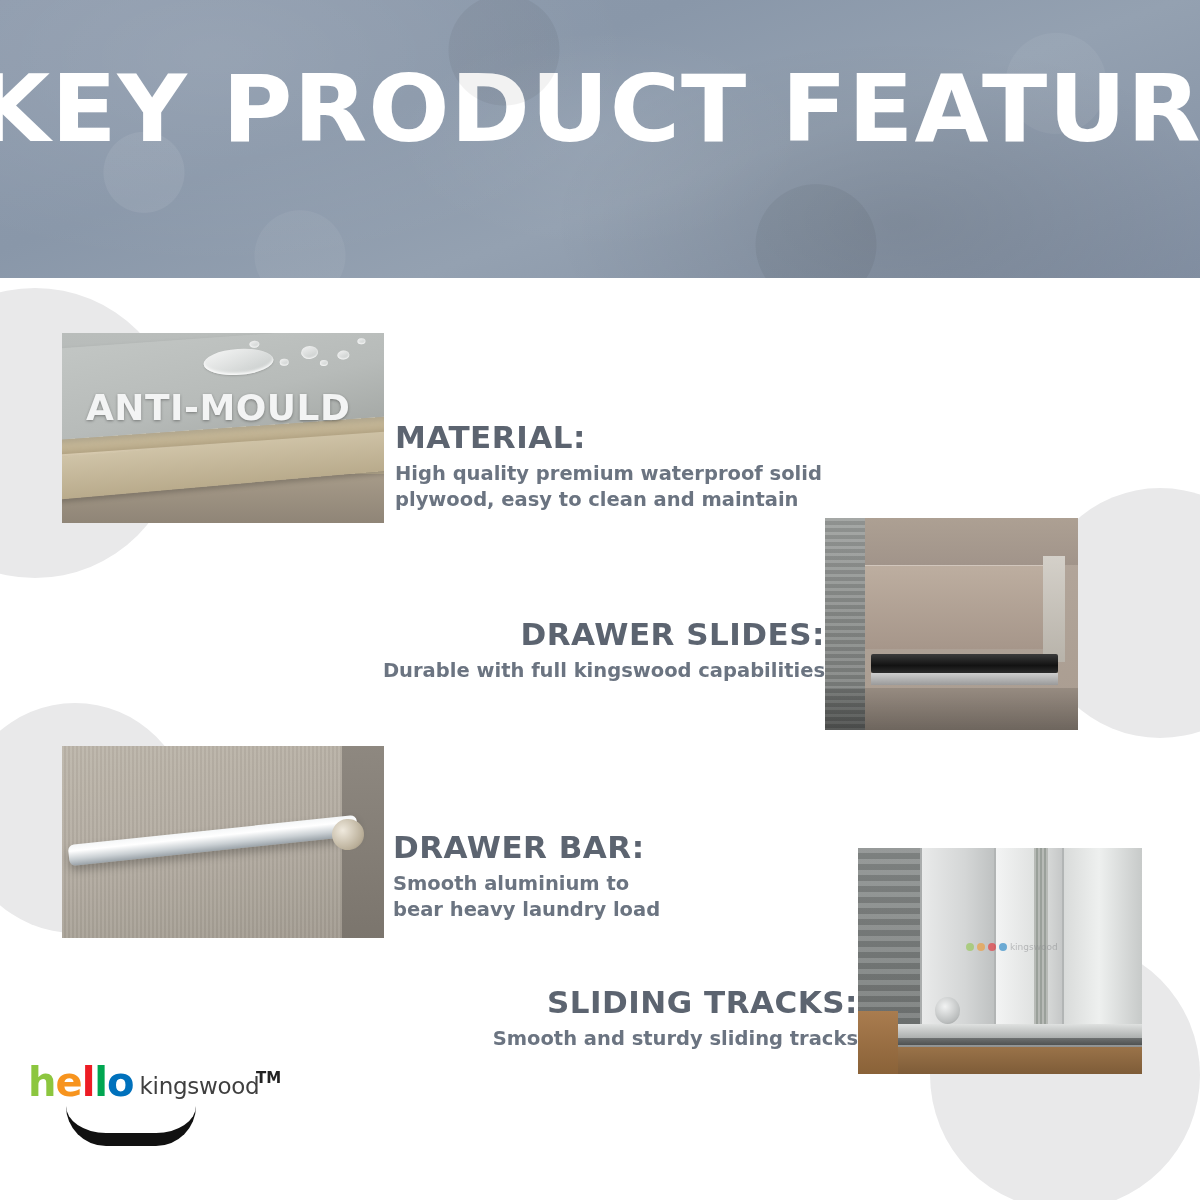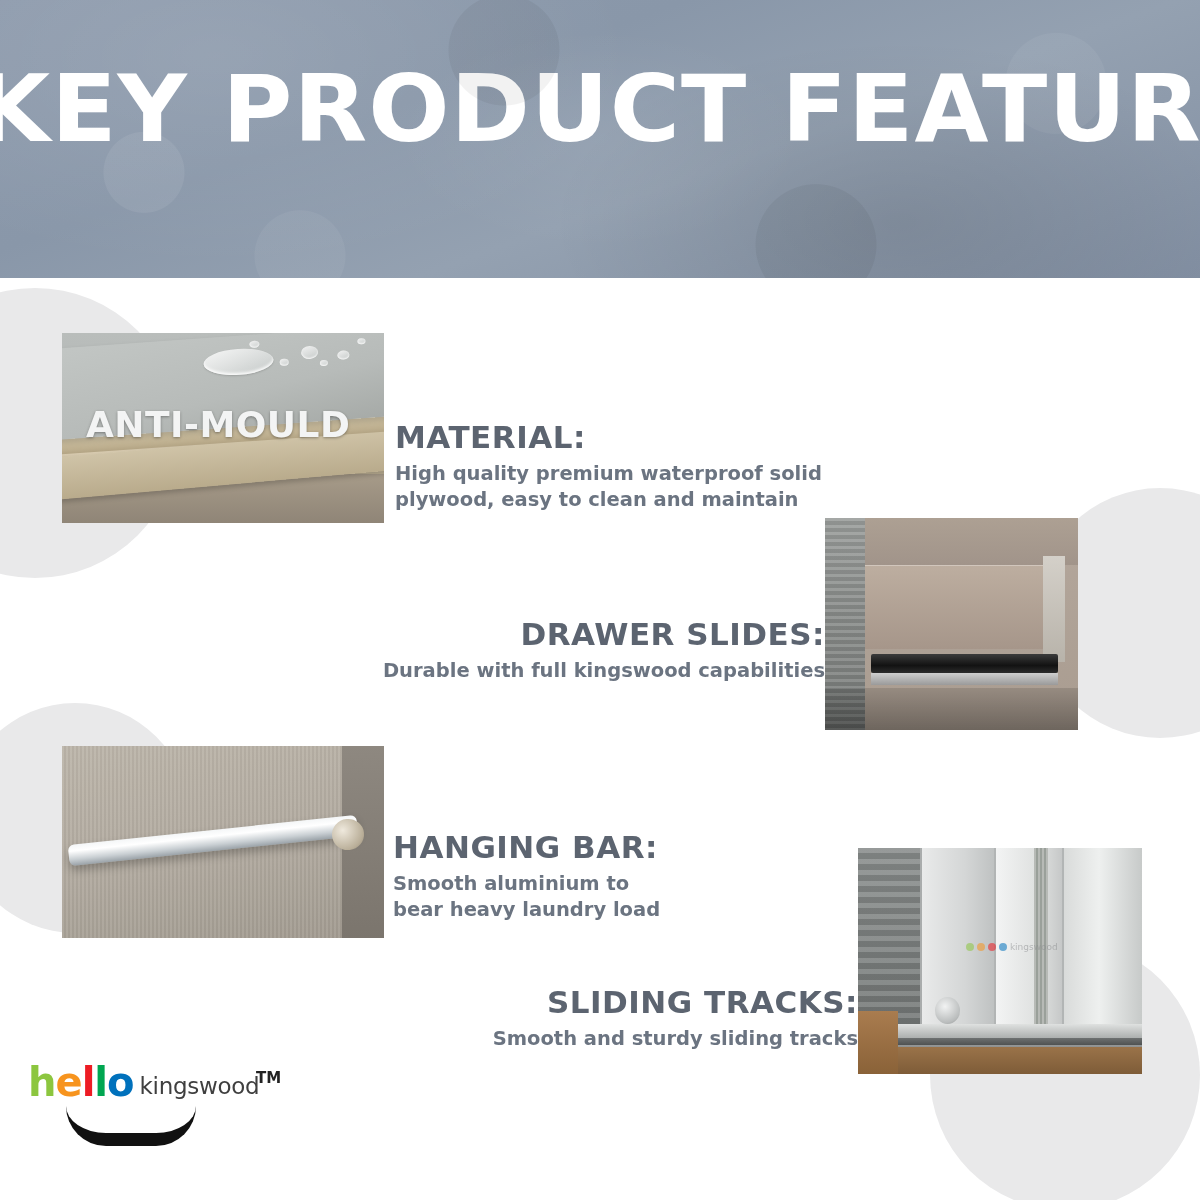--- a/index.html
+++ b/index.html
@@ -129,21 +129,21 @@
   }
   #photo-material .d1 { left:72%; top:16%; width:17px; height:13px; }
   #photo-material .d2 { left:82%; top:24%; width:12px; height:9px; }
   #photo-material .d3 { left:66%; top:28%; width:9px;  height:7px; }
   #photo-material .d4 { left:88%; top:12%; width:8px;  height:6px; }
   #photo-material .d5 { left:58%; top:7%;  width:10px; height:7px; }
   #photo-material .d6 { left:77%; top:33%; width:8px;  height:6px; }
 
   #anti-mould-label {
     position: absolute;
-    left: 86px; top: 404px;
+    left: 86px; top: 387px;
     font-family: "DejaVu Sans", sans-serif;
     font-weight: bold;
     font-size: 36px;
     color: #f3f4f4;
     letter-spacing: 0.5px;
     text-shadow: 0 1px 3px rgba(0,0,0,0.35);
     z-index: 3;
     white-space: nowrap;
   }
 
@@ -375,21 +375,21 @@
 
   <div class="photo" id="photo-hanging">
     <div class="wall-left"></div>
     <div class="wall-texture"></div>
     <div class="wall-right"></div>
     <div class="bar"></div>
     <div class="bar-end"></div>
   </div>
 
   <div class="feature-text align-left" id="text-hanging">
-    <div class="feature-title">HANGING BAR:</div>
+    <div class="feature-title">DRAWER BAR:</div>
     <div class="feature-desc">
       <span>Smooth aluminium to</span><br>
       <span>bear heavy laundry load</span>
     </div>
   </div>
 
   <div class="photo" id="photo-sliding">
     <div class="panel-dark"></div>
     <div class="panel-dark-lines"></div>
     <div class="door-a"></div>

